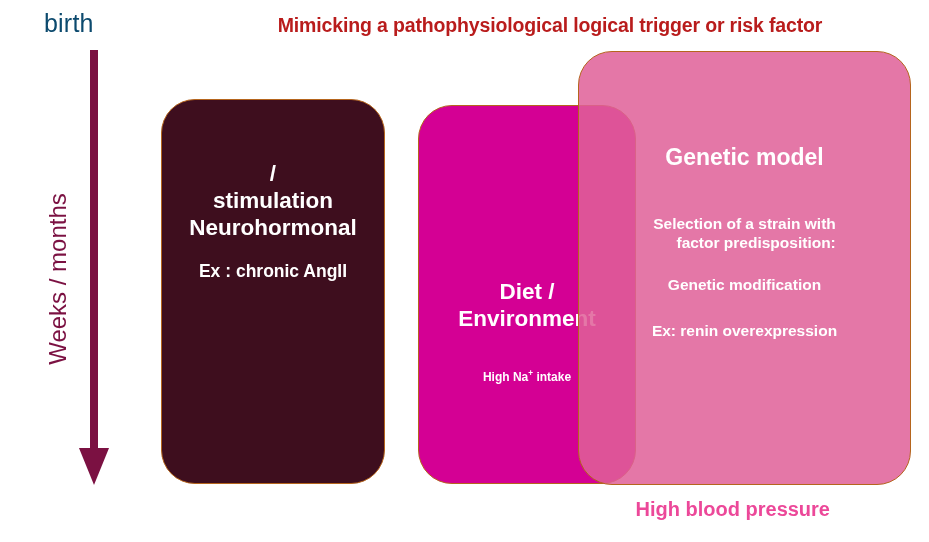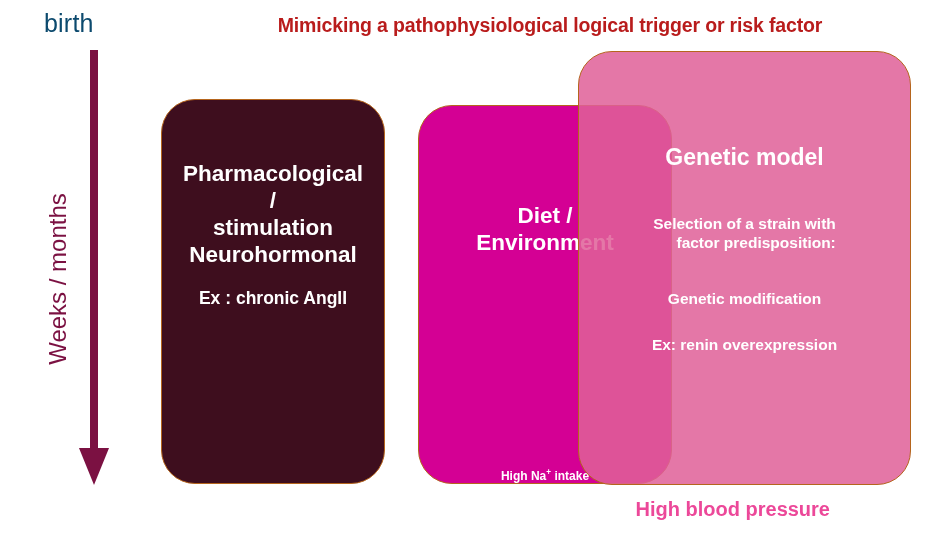--- a/index.html
+++ b/index.html
@@ -99,26 +99,26 @@
   }
   #pharmacological-box .box-example {
     margin-top: 20px;
     font-size: 17.5px;
     font-weight: bold;
   }
 
   #diet-environment-box {
     left: 418px;
     top: 105px;
-    width: 254px;
+    width: 218px;
     height: 379px;
     background: #D40094;
     z-index: 3;
-    justify-content: space-between;
-    padding-top: 96px;
+    justify-content: center;
+    padding-top: 72px;
   }
   #diet-environment-box .box-title {
     font-size: 22.5px;
     font-weight: bold;
     line-height: 1.2;
   }
   #diet-environment-box .box-example {
     margin-top: 38px;
     font-size: 12px;
     font-weight: bold;
@@ -146,21 +146,21 @@
     line-height: 1.25;
     padding: 0 18px;
     text-align: right;
   }
   #genetic-model-box .strain-list {
     font-size: 16px;
     font-weight: normal;
     line-height: 1.3;
   }
   #genetic-model-box .genetic-modification {
-    margin-top: 38px;
+    margin-top: 24px;
     font-size: 15.5px;
     font-weight: bold;
   }
   #genetic-model-box .genetic-example {
     margin-top: 28px;
     font-size: 15.5px;
     font-weight: bold;
   }
 
   
@@ -192,21 +192,20 @@
     <svg id="axis-arrow" viewBox="0 0 40 435">
       <line x1="20" y1="0" x2="20" y2="400" stroke="#7B1142" stroke-width="8"></line>
       <polygon points="20,435 5,398 35,398" fill="#7B1142"></polygon>
     </svg>
 
     <div id="weeks-months-label">Weeks / months</div>
   </div>
 
   <div class="model-box" id="pharmacological-box">
     <div class="box-title">
-      <div>Pharmacological</div>
       <div>/</div>
       <div>stimulation</div>
       <div>Neurohormonal</div>
     </div>
     <div class="box-example">Ex : chronic AngII</div>
   </div>
 
   <div class="model-box" id="diet-environment-box">
     <div class="box-title">
       <div>Diet /</div>

